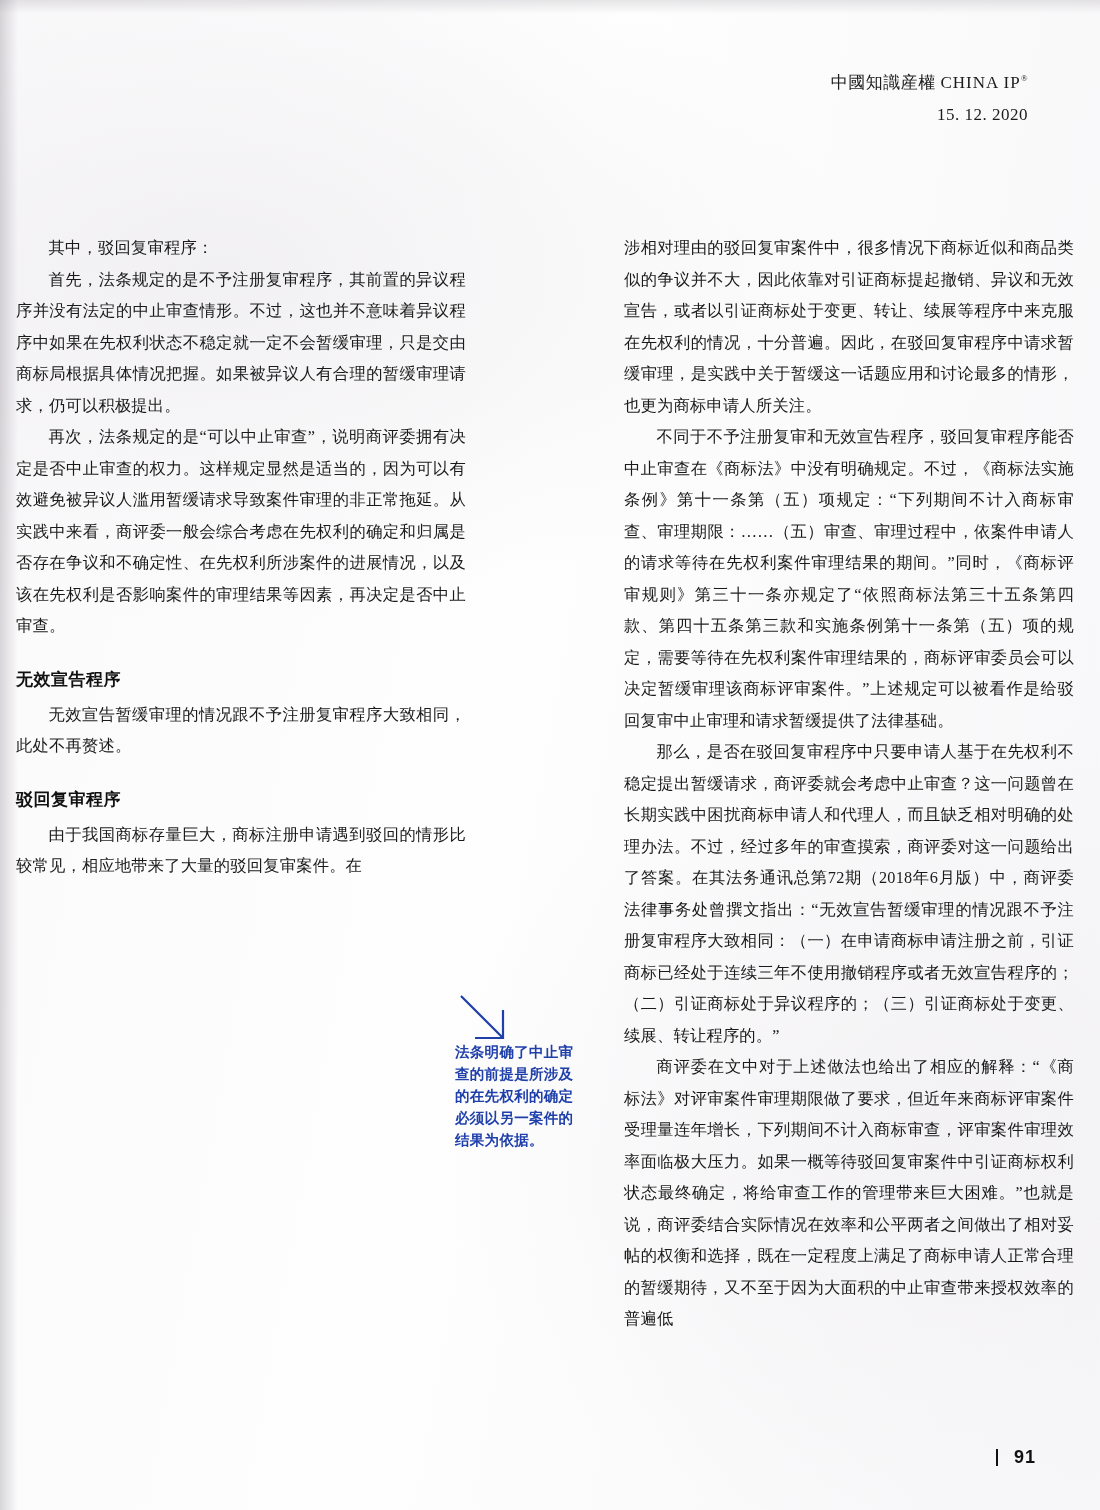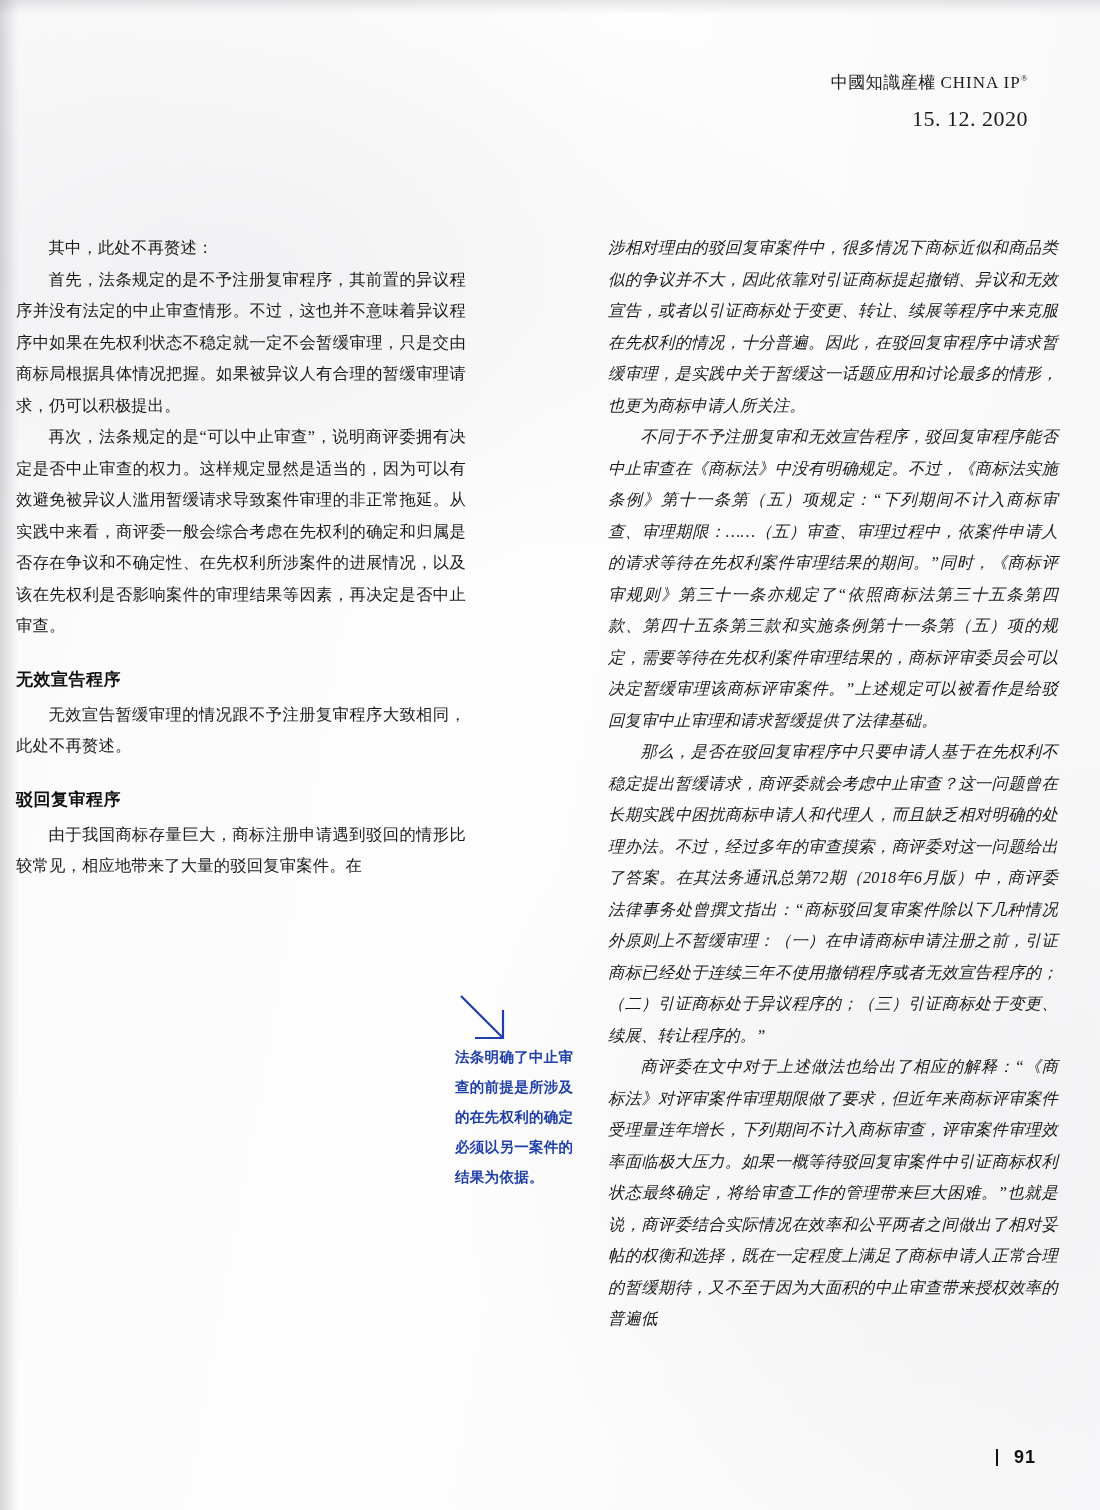--- a/index.html
+++ b/index.html
@@ -38,40 +38,40 @@
   }
   .header .brand .latin {
     font-family: "Liberation Serif", serif;
     letter-spacing: 1px;
   }
   .header .brand sup {
     font-size: 9px;
     vertical-align: super;
   }
   .header .date {
-    font-size: 22px;
+    font-size: 17px;
     color: #1b1b1b;
     margin-top: 6px;
     letter-spacing: 0.5px;
   }
 
   .columns {
     position: absolute;
     top: 232px;
     left: 16px;
     right: 16px;
     height: 1200px;
   }
   .col {
     position: absolute;
     top: 0;
     width: 450px;
   }
   .col-left { left: 0; }
-  .col-right { left: 592px; font-style: italic; }
+  .col-right { left: 608px; }
 
   p.para {
     margin: 0 0 0 0;
     font-size: 16.3px;
     line-height: 31.5px;
     text-align: justify;
     text-justify: inter-ideograph;
     color: #1a1a1a;
     letter-spacing: 0.2px;
   }
@@ -84,24 +84,24 @@
     color: #111;
     letter-spacing: 0.5px;
     font-family: "Liberation Sans", sans-serif;
   }
 
   .pullquote {
     position: absolute;
     left: 455px;
     top: 1042px;
     width: 132px;
-    font-family: Liberation Serif, serif;
+    font-family: Liberation Mono, monospace;
     font-weight: bold;
     font-size: 14.5px;
-    line-height: 30px;
+    line-height: 22px;
     color: #1f3faa;
     letter-spacing: 0.3px;
   }
   .pullquote .bracket {
     position: absolute;
     left: 4px;
     top: -48px;
     width: 48px;
     height: 46px;
   }
@@ -152,35 +152,35 @@
     <div class="brand">
       <span>中國知識産權</span>
       <span class="latin">CHINA IP</span><sup>®</sup>
     </div>
     <div class="date">15. 12. 2020</div>
   </div>
 
   <div class="columns">
 
     <div class="col col-left">
-      <p class="para indent">其中，此处不再赘述：</p>
+      <p class="para indent">其中，驳回复审程序：</p>
       <p class="para indent">首先，法条规定的是不予注册复审程序，其前置的异议程序并没有法定的中止审查情形。不过，这也并不意味着异议程序中如果在先权利状态不稳定就一定不会暂缓审理，只是交由商标局根据具体情况把握。如果被异议人有合理的暂缓审理请求，仍可以积极提出。</p>
       <p class="para indent">再次，法条规定的是“可以中止审查”，说明商评委拥有决定是否中止审查的权力。这样规定显然是适当的，因为可以有效避免被异议人滥用暂缓请求导致案件审理的非正常拖延。从实践中来看，商评委一般会综合考虑在先权利的确定和归属是否存在争议和不确定性、在先权利所涉案件的进展情况，以及该在先权利是否影响案件的审理结果等因素，再决定是否中止审查。</p>
 
       <h3 class="section">无效宣告程序</h3>
       <p class="para indent">无效宣告暂缓审理的情况跟不予注册复审程序大致相同，此处不再赘述。</p>
 
       <h3 class="section">驳回复审程序</h3>
       <p class="para indent">由于我国商标存量巨大，商标注册申请遇到驳回的情形比较常见，相应地带来了大量的驳回复审案件。在</p>
     </div>
 
     <div class="col col-right">
       <p class="para">涉相对理由的驳回复审案件中，很多情况下商标近似和商品类似的争议并不大，因此依靠对引证商标提起撤销、异议和无效宣告，或者以引证商标处于变更、转让、续展等程序中来克服在先权利的情况，十分普遍。因此，在驳回复审程序中请求暂缓审理，是实践中关于暂缓这一话题应用和讨论最多的情形，也更为商标申请人所关注。</p>
       <p class="para indent">不同于不予注册复审和无效宣告程序，驳回复审程序能否中止审查在《商标法》中没有明确规定。不过，《商标法实施条例》第十一条第（五）项规定：“下列期间不计入商标审查、审理期限：……（五）审查、审理过程中，依案件申请人的请求等待在先权利案件审理结果的期间。”同时，《商标评审规则》第三十一条亦规定了“依照商标法第三十五条第四款、第四十五条第三款和实施条例第十一条第（五）项的规定，需要等待在先权利案件审理结果的，商标评审委员会可以决定暂缓审理该商标评审案件。”上述规定可以被看作是给驳回复审中止审理和请求暂缓提供了法律基础。</p>
-      <p class="para indent">那么，是否在驳回复审程序中只要申请人基于在先权利不稳定提出暂缓请求，商评委就会考虑中止审查？这一问题曾在长期实践中困扰商标申请人和代理人，而且缺乏相对明确的处理办法。不过，经过多年的审查摸索，商评委对这一问题给出了答案。在其法务通讯总第72期（2018年6月版）中，商评委法律事务处曾撰文指出：“商标驳回复审案件除以下几种情况外原则上不暂缓审理：（一）在申请商标申请注册之前，引证商标已经处于连续三年不使用撤销程序或者无效宣告程序的；（二）引证商标处于异议程序的；（三）引证商标处于变更、续展、转让程序的。”</p>
+      <p class="para indent">那么，是否在驳回复审程序中只要申请人基于在先权利不稳定提出暂缓请求，商评委就会考虑中止审查？这一问题曾在长期实践中困扰商标申请人和代理人，而且缺乏相对明确的处理办法。不过，经过多年的审查摸索，商评委对这一问题给出了答案。在其法务通讯总第72期（2018年6月版）中，商评委法律事务处曾撰文指出：“无效宣告暂缓审理的情况跟不予注册复审程序大致相同：（一）在申请商标申请注册之前，引证商标已经处于连续三年不使用撤销程序或者无效宣告程序的；（二）引证商标处于异议程序的；（三）引证商标处于变更、续展、转让程序的。”</p>
       <p class="para indent">商评委在文中对于上述做法也给出了相应的解释：“《商标法》对评审案件审理期限做了要求，但近年来商标评审案件受理量连年增长，下列期间不计入商标审查，评审案件审理效率面临极大压力。如果一概等待驳回复审案件中引证商标权利状态最终确定，将给审查工作的管理带来巨大困难。”也就是说，商评委结合实际情况在效率和公平两者之间做出了相对妥帖的权衡和选择，既在一定程度上满足了商标申请人正常合理的暂缓期待，又不至于因为大面积的中止审查带来授权效率的普遍低</p>
     </div>
   </div>
 
   <div class="pullquote">
     <span class="bracket">
       <svg width="48" height="46" viewBox="0 0 48 46" xmlns="http://www.w3.org/2000/svg">
         <path d="M2 2 L44 44 M44 16 L44 44 L16 44" fill="none" stroke="#1f3faa" stroke-width="2.2"></path>
       </svg>
     </span>

